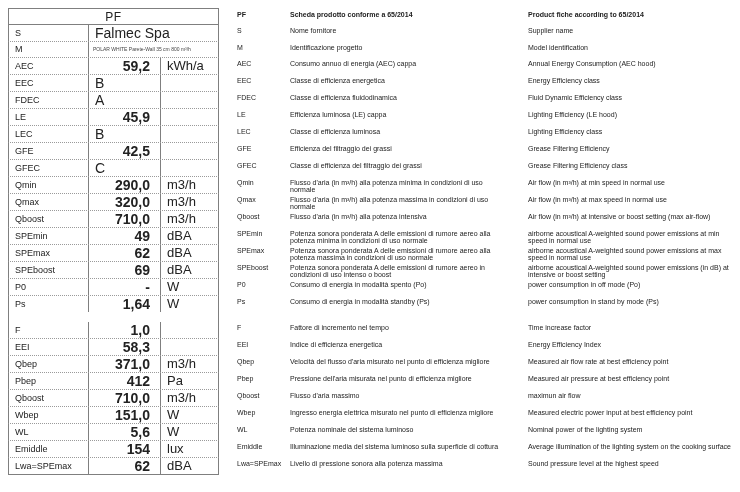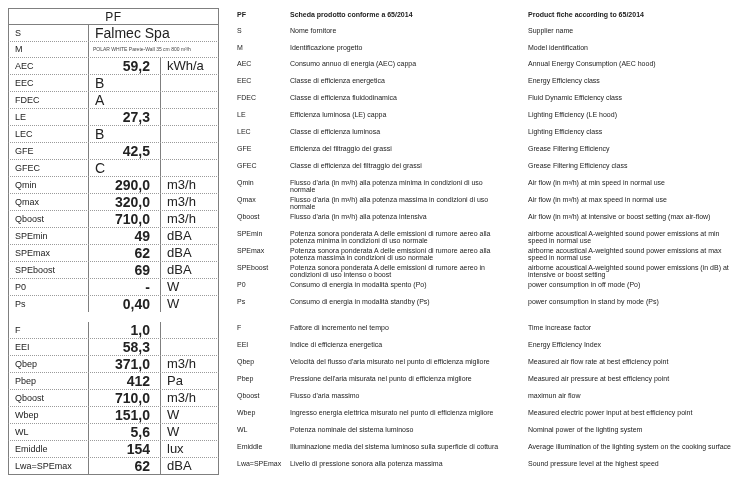--- a/index.html
+++ b/index.html
@@ -124,21 +124,21 @@
     <div class="gap1"></div>
     <div class="c-mid-code">FDEC</div>
     <div class="c-it">Classe di efficienza fluidodinamica</div>
     <div class="gap2"></div>
     <div class="c-en">Fluid Dynamic Efficiency class</div>
   </div>
 
   <div class="row">
     <div class="tbl-part">
       <div class="c-code">LE</div>
-      <div class="c-value num">27,3</div>
+      <div class="c-value num">45,9</div>
       <div class="c-unit"></div>
     </div>
     <div class="gap1"></div>
     <div class="c-mid-code">LE</div>
     <div class="c-it">Efficienza luminosa (LE) cappa</div>
     <div class="gap2"></div>
     <div class="c-en">Lighting Efficiency (LE hood)</div>
   </div>
 
   <div class="row">
@@ -267,21 +267,21 @@
     <div class="gap1"></div>
     <div class="c-mid-code">P0</div>
     <div class="c-it">Consumo di energia in modalità spento (Po)</div>
     <div class="gap2"></div>
     <div class="c-en">power consumption in off mode (Po)</div>
   </div>
 
   <div class="row sec-end">
     <div class="tbl-part">
       <div class="c-code">Ps</div>
-      <div class="c-value num">0,40</div>
+      <div class="c-value num">1,64</div>
       <div class="c-unit">W</div>
     </div>
     <div class="gap1"></div>
     <div class="c-mid-code">Ps</div>
     <div class="c-it">Consumo di energia in modalità standby (Ps)</div>
     <div class="gap2"></div>
     <div class="c-en">power consumption in stand by mode (Ps)</div>
   </div>
 
 

